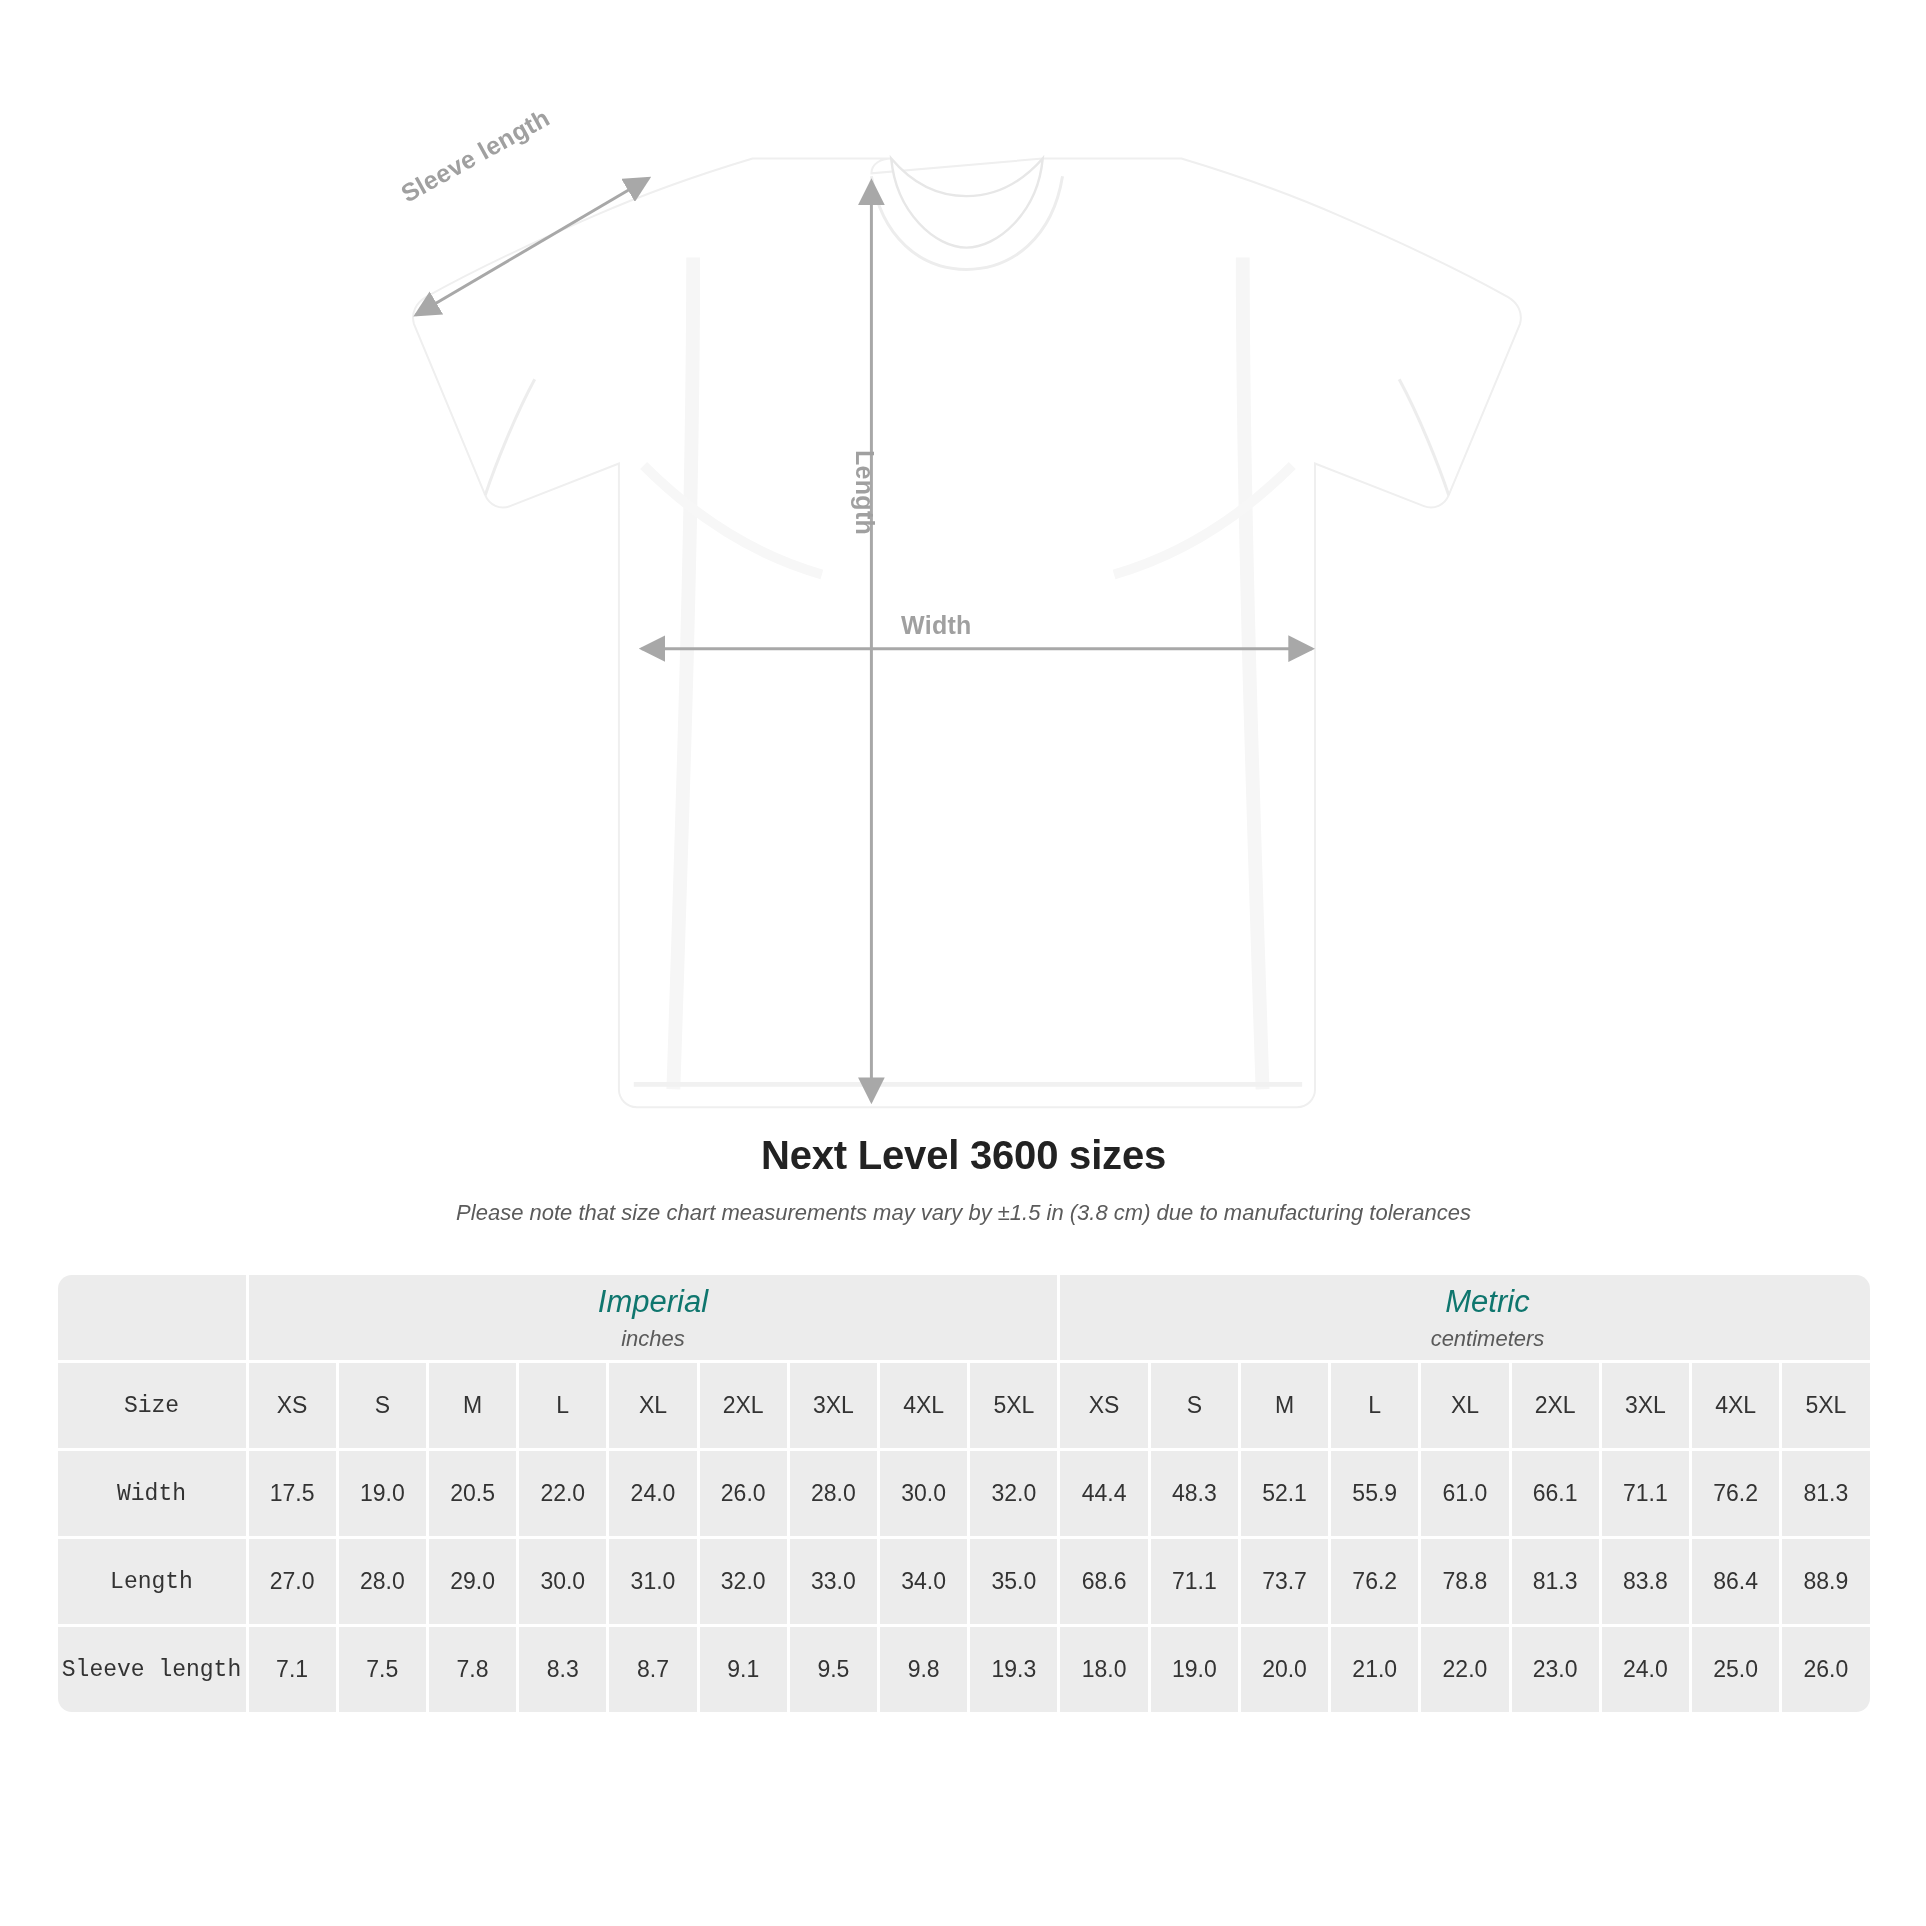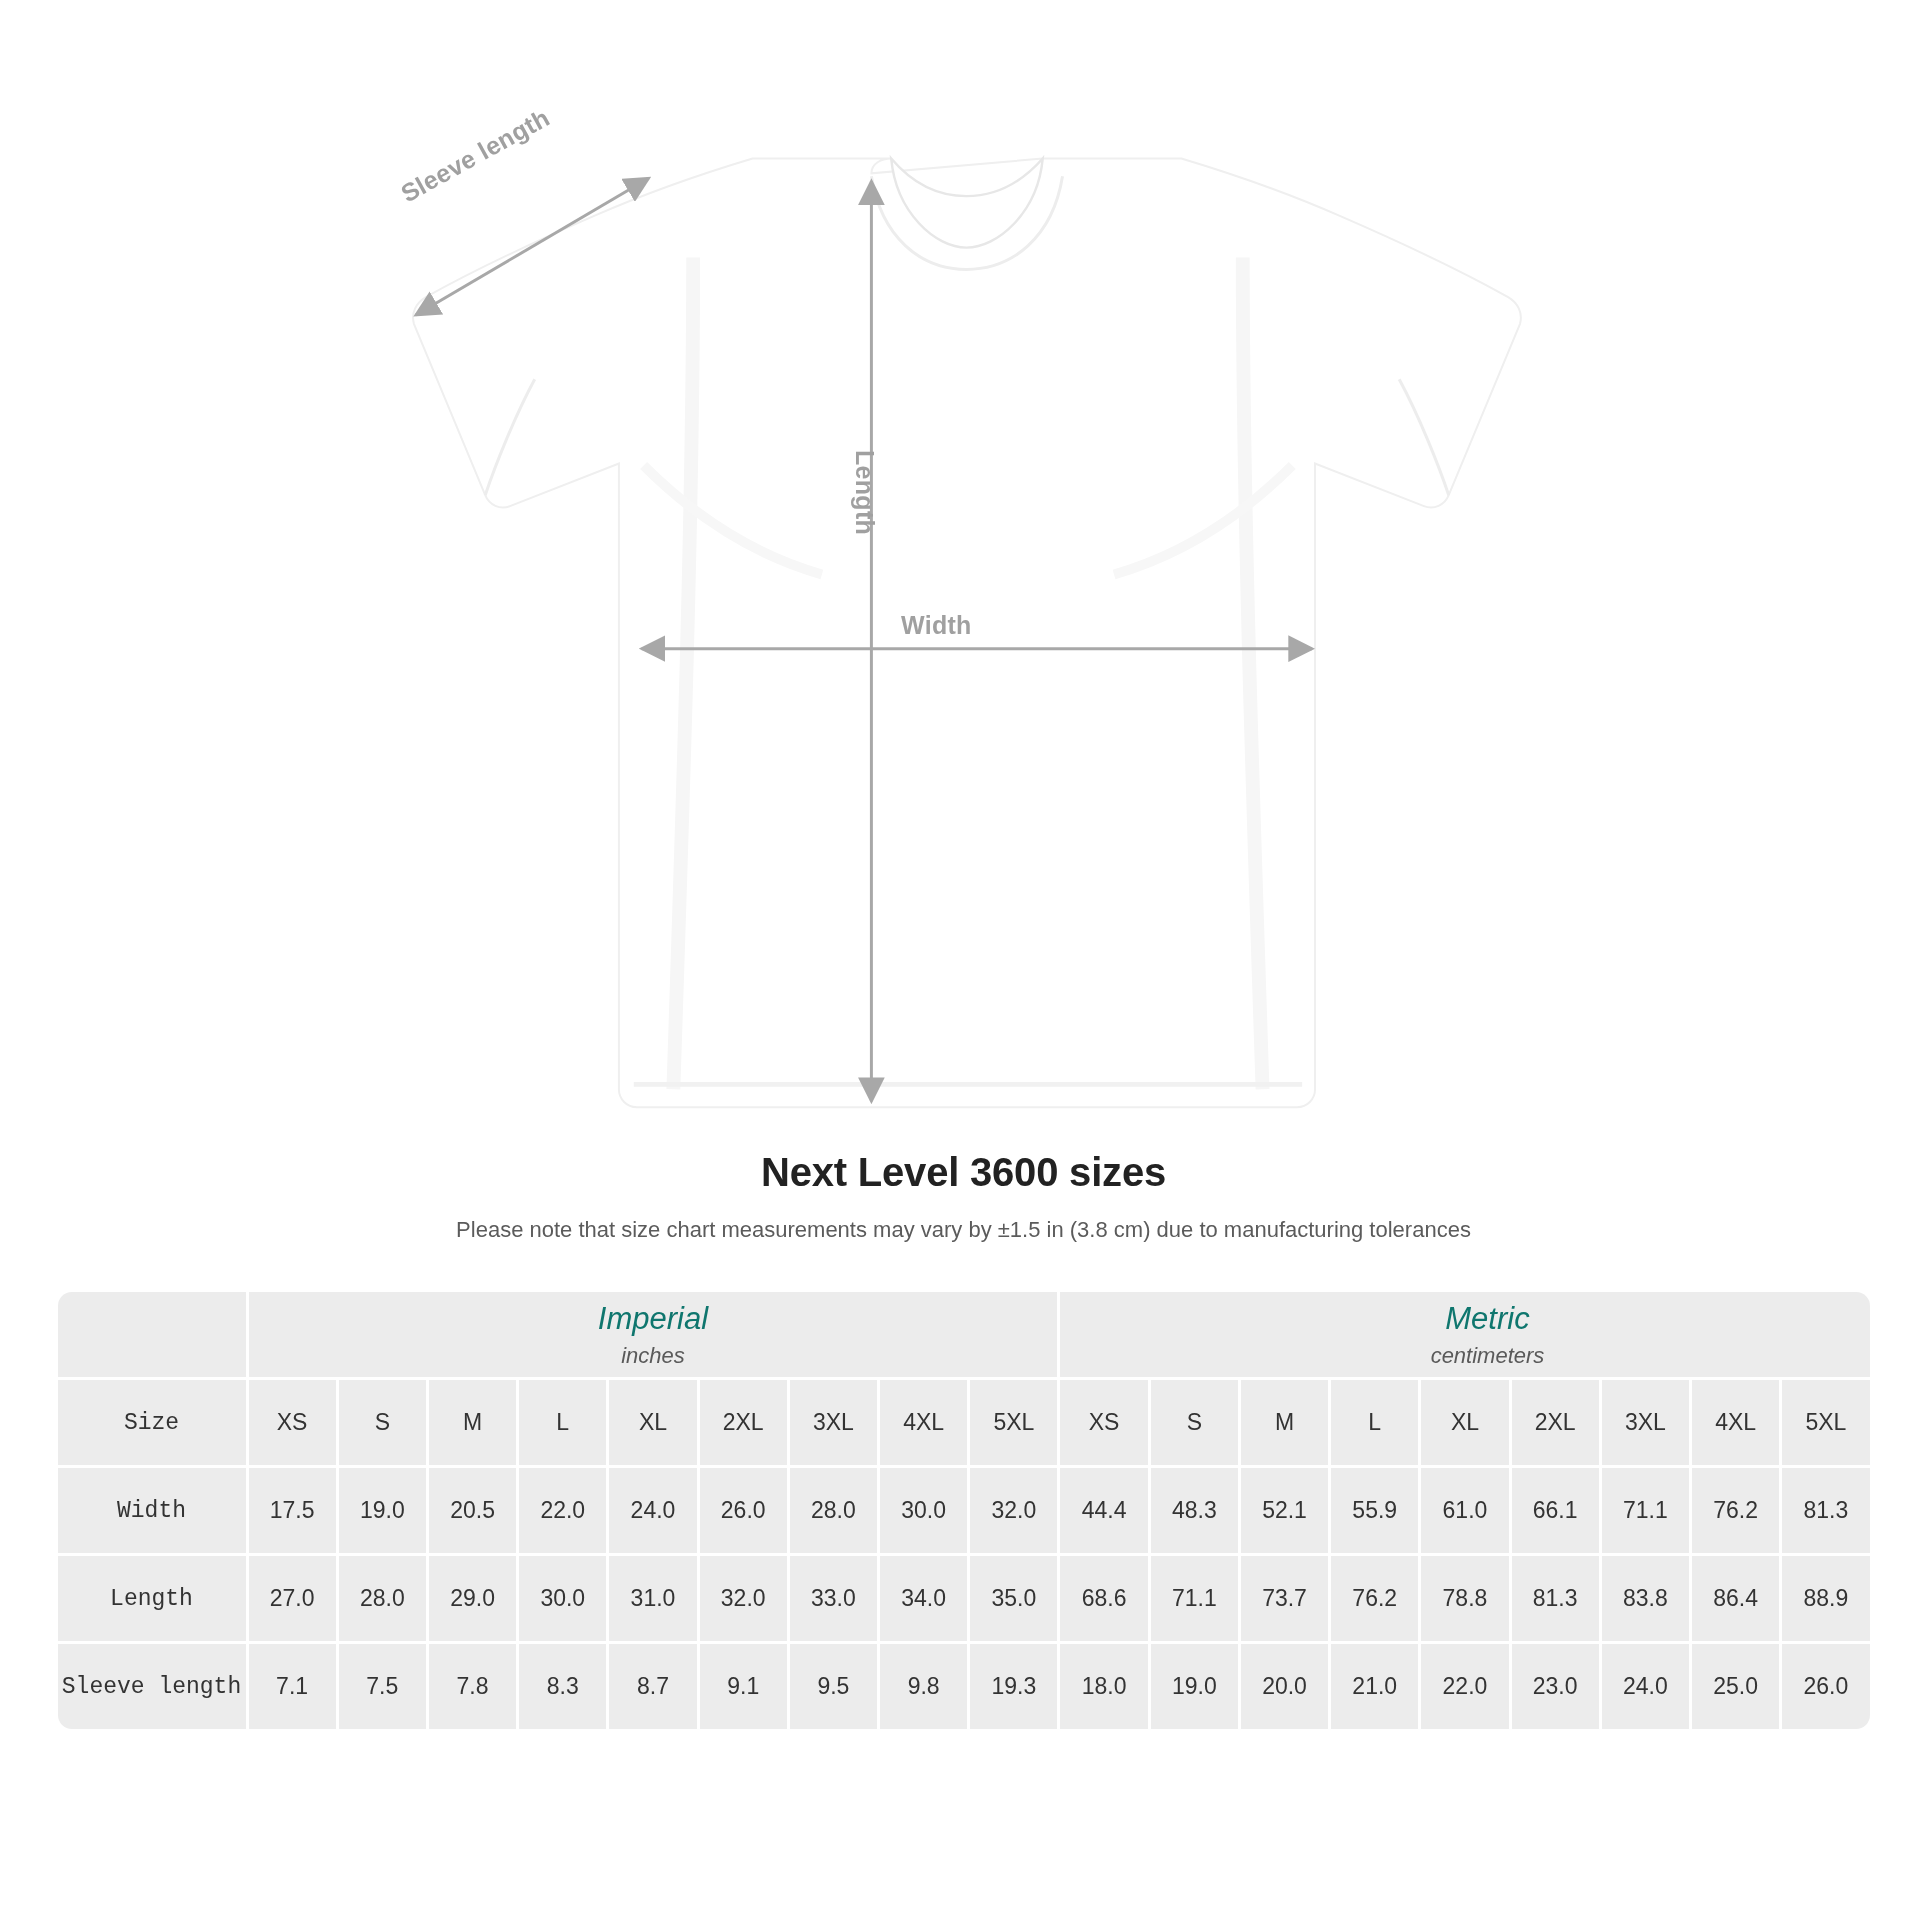--- a/index.html
+++ b/index.html
@@ -50,31 +50,32 @@
     transform-origin: left top;
   }
   .dim-width {
     left: 901px;
     top: 611px;
   }
 
   
   .title-block {
     text-align: center;
-    margin-top: 21px;
+    margin-top: 4px;
   }
   .chart-title {
     font-size: 40px;
     font-weight: bold;
     color: #222222;
     margin: 0;
     letter-spacing: -0.2px;
   }
   .chart-note {
     font-size: 22px;
+    font-style: italic;
     color: #5b5b5b;
     margin-top: 22px;
   }
 
   
   .table-wrap {
     margin: 46px auto 0 auto;
     width: 1818px;
   }
   table.size-table {

